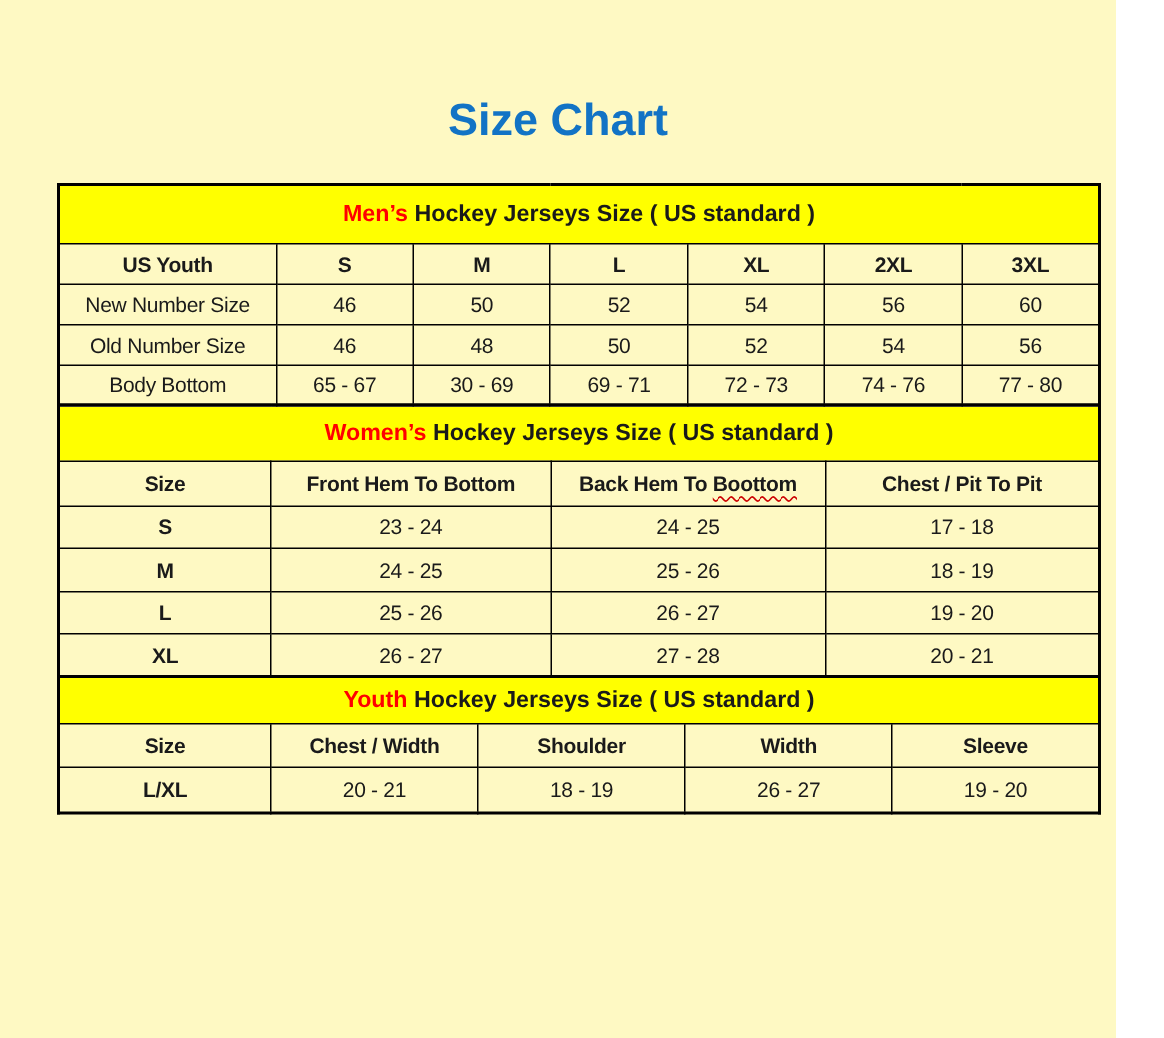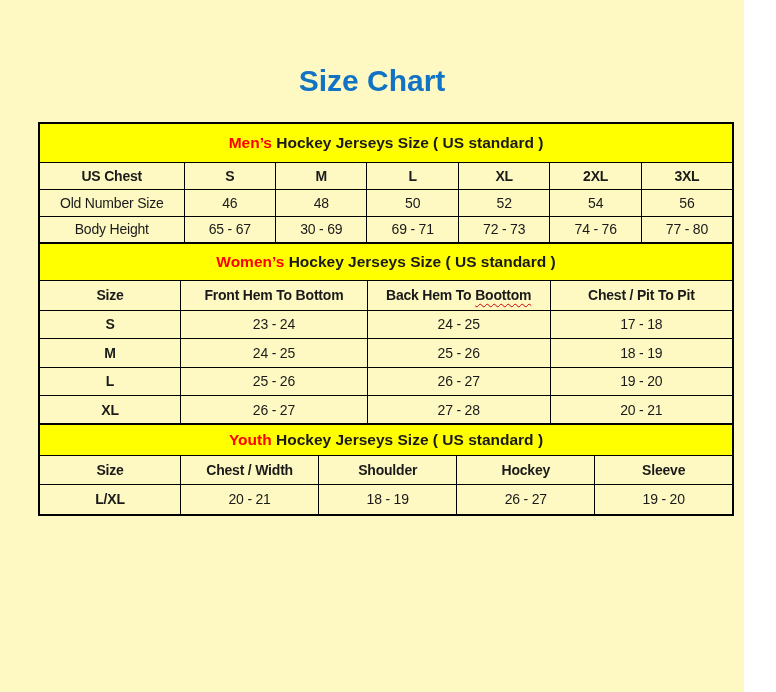--- a/index.html
+++ b/index.html
@@ -87,39 +87,48 @@
           <col style="width: 13.18%;">
           <col style="width: 13.18%;">
           <col style="width: 13.18%;">
           <col style="width: 13.2%;">
         </colgroup>
         <tbody>
           <tr>
             <td colspan="7" class="banner"><span class="hl">Men’s</span><span> Hockey Jerseys Size ( US standard )</span></td>
           </tr>
           <tr>
-            <th>US Chest</th>
+            <th>US Youth</th>
             <th>S</th>
             <th>M</th>
             <th>L</th>
             <th>XL</th>
             <th>2XL</th>
             <th>3XL</th>
+          </tr>
+          <tr>
+            <td class="row-label">New Number Size</td>
+            <td>46</td>
+            <td>50</td>
+            <td>52</td>
+            <td>54</td>
+            <td>56</td>
+            <td>60</td>
           </tr>
           <tr>
             <td class="row-label">Old Number Size</td>
             <td>46</td>
             <td>48</td>
             <td>50</td>
             <td>52</td>
             <td>54</td>
             <td>56</td>
           </tr>
           <tr>
-            <td class="row-label">Body Height</td>
+            <td class="row-label">Body Bottom</td>
             <td>65 - 67</td>
             <td>30 - 69</td>
             <td>69 - 71</td>
             <td>72 - 73</td>
             <td>74 - 76</td>
             <td>77 - 80</td>
           </tr>
         </tbody>
       </table>
       <table class="size-table sec-womens">
@@ -174,21 +183,21 @@
           <col style="width: 19.9%;">
         </colgroup>
         <tbody>
           <tr>
             <td colspan="5" class="banner"><span class="hl">Youth</span><span> Hockey Jerseys Size ( US standard )</span></td>
           </tr>
           <tr>
             <th>Size</th>
             <th>Chest / Width</th>
             <th>Shoulder</th>
-            <th>Hockey</th>
+            <th>Width</th>
             <th>Sleeve</th>
           </tr>
           <tr>
             <td class="row-label bold">L/XL</td>
             <td>20 - 21</td>
             <td>18 - 19</td>
             <td>26 - 27</td>
             <td>19 - 20</td>
           </tr>
         </tbody>

